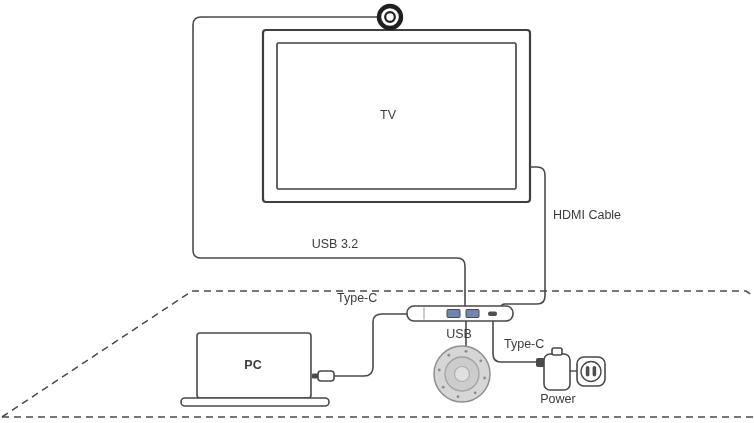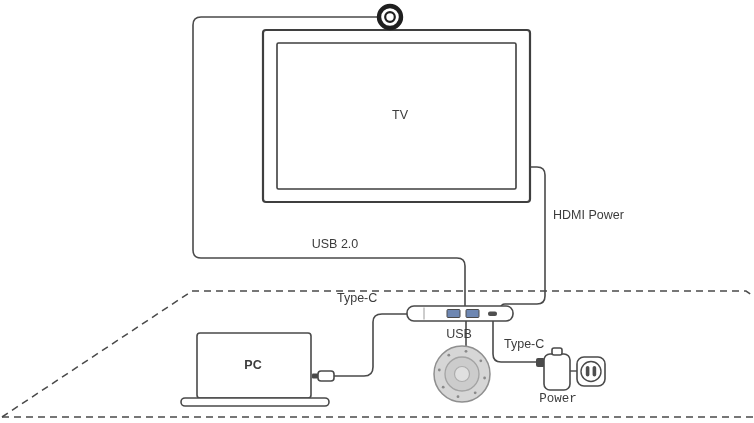--- a/index.html
+++ b/index.html
@@ -109,22 +109,22 @@
       <line x1="570" y1="371" x2="577" y2="371" stroke="var(--line)" stroke-width="1.4"></line>
     </g>
     <g>
       <rect class="outline" x="577" y="357" width="28" height="29" rx="7"></rect>
       <circle cx="591" cy="371.5" r="10" fill="none" stroke="var(--line)" stroke-width="1.4"></circle>
       <rect x="585.8" y="366" width="3.6" height="10.5" rx="1.8" fill="#4f4f4f"></rect>
       <rect x="592.6" y="366" width="3.6" height="10.5" rx="1.8" fill="#4f4f4f"></rect>
     </g>
   </svg>
 
-  <div class="lbl center" style="left:380px;top:108px;width:40px;">TV</div>
-  <div class="lbl center" style="left:308px;top:237px;width:54px;">USB 2.0</div>
-  <div class="lbl" style="left:553px;top:208px;">HDMI Power</div>
+  <div class="lbl center" style="left:368px;top:108px;width:40px;">TV</div>
+  <div class="lbl center" style="left:308px;top:237px;width:54px;">USB 3.2</div>
+  <div class="lbl" style="left:553px;top:208px;">HDMI Cable</div>
   <div class="lbl" style="left:337px;top:291px;">Type-C</div>
   <div class="lbl center" style="left:442px;top:327px;width:34px;">USB</div>
   <div class="lbl center" style="left:233px;top:358px;width:40px;font-weight:bold;">PC</div>
   <div class="lbl" style="left:504px;top:337px;">Type-C</div>
-  <div class="lbl center" style="left:536px;top:392px;width:44px;font-family:Liberation Mono, monospace;">Power</div>
+  <div class="lbl center" style="left:536px;top:392px;width:44px;">Power</div>
 
 </div>
 
 </body></html>

